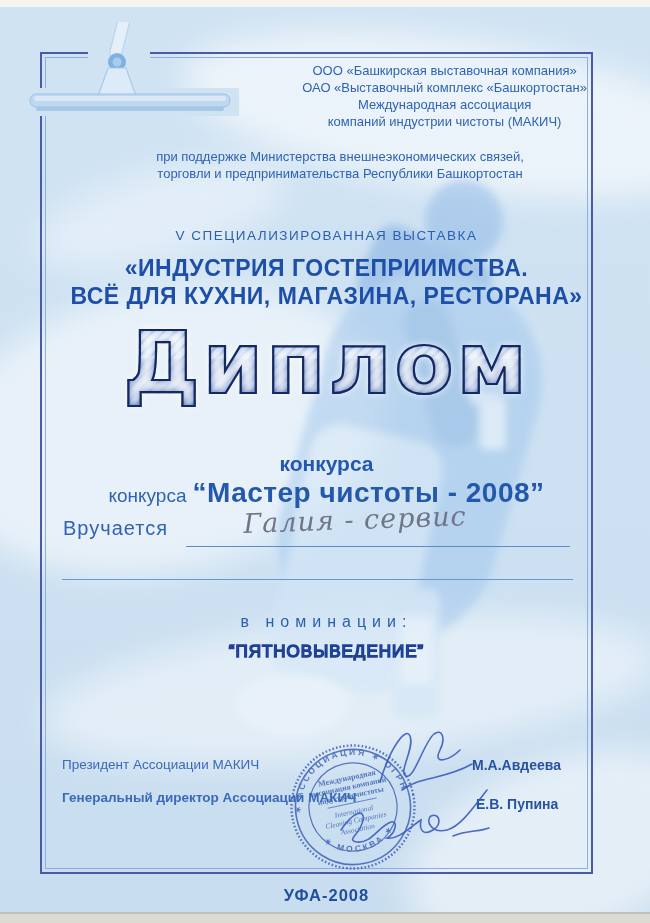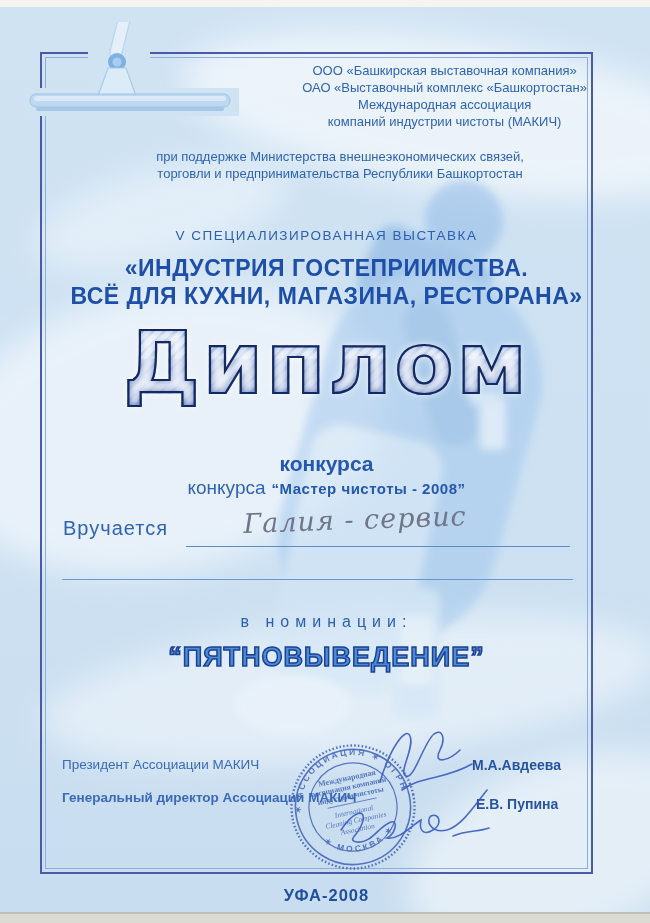--- a/index.html
+++ b/index.html
@@ -40,34 +40,34 @@
       background:
         repeating-linear-gradient(135deg, rgba(18,42,110,.5) 0 3px, rgba(255,255,255,0) 3px 8px),
         linear-gradient(180deg,#93b7ea 0%,#7ea8e4 44%,#3e6ec2 46%,#2f5cb6 100%);
       -webkit-background-clip:text;background-clip:text;color:transparent;
       -webkit-text-stroke:2.2px #152960;
     }
   }
 
   .participant{top:452px;font-size:21px;font-weight:bold;color:#2458ad;}
   .contest-line{top:477px;font-size:19px;color:#2f63b3;}
-  .contest-line b{font-size:15px;color:#2458ad;margin-left:6px;letter-spacing:.5px;}
+  .contest-line b{font-size:28px;color:#2458ad;margin-left:6px;letter-spacing:.5px;}
 
   .presented-label{left:63px;top:517px;font-size:20px;color:#2f63b3;letter-spacing:1px;}
   .name-line{left:186px;top:500px;width:384px;height:46px;border-bottom:1.5px solid #5b8cc8;}
   .handwriting{
     left:205px;top:504px;width:300px;text-align:center;
     font-family:"DejaVu Serif",serif;font-style:italic;font-size:27px;color:#70768a;
     letter-spacing:1px;transform:rotate(-2deg);
   }
   .line2{left:62px;top:534px;width:511px;height:45px;border-bottom:1.5px solid #6a97cf;}
 
   .nomination-label{top:613px;font-size:16px;letter-spacing:6px;color:#2c5fae;}
   .nomination{
-    top:642px;font-size:27px;font-weight:bold;letter-spacing:1px;color:#4a8cd6;
+    top:642px;font-size:17px;font-weight:normal;letter-spacing:1px;color:#4a8cd6;
     -webkit-text-stroke:1.5px #1d3f94;text-shadow:1px 1px 0 rgba(255,255,255,.6);text-align:center;
   }
 
   .sig-title{font-size:13.5px;color:#3a6ab8;}
   .sig-name{font-size:14px;font-weight:bold;color:#27529f;}
 
   .footer-city{top:886px;font-size:16.5px;font-weight:bold;letter-spacing:1px;color:#1f4f9e;text-align:center;}
 
   .stamp{left:288px;top:742px;transform:rotate(-12deg);opacity:.85;}
   .sig-svg{opacity:.9;}

